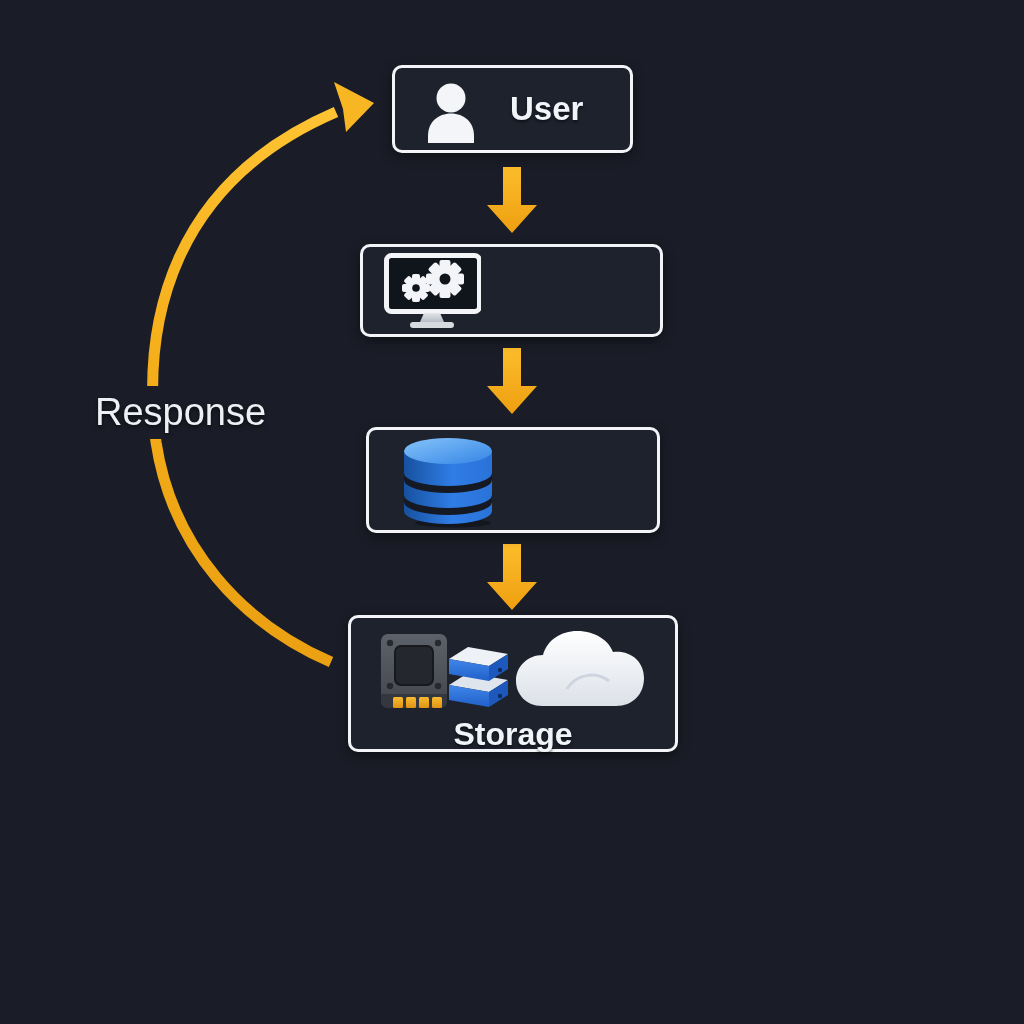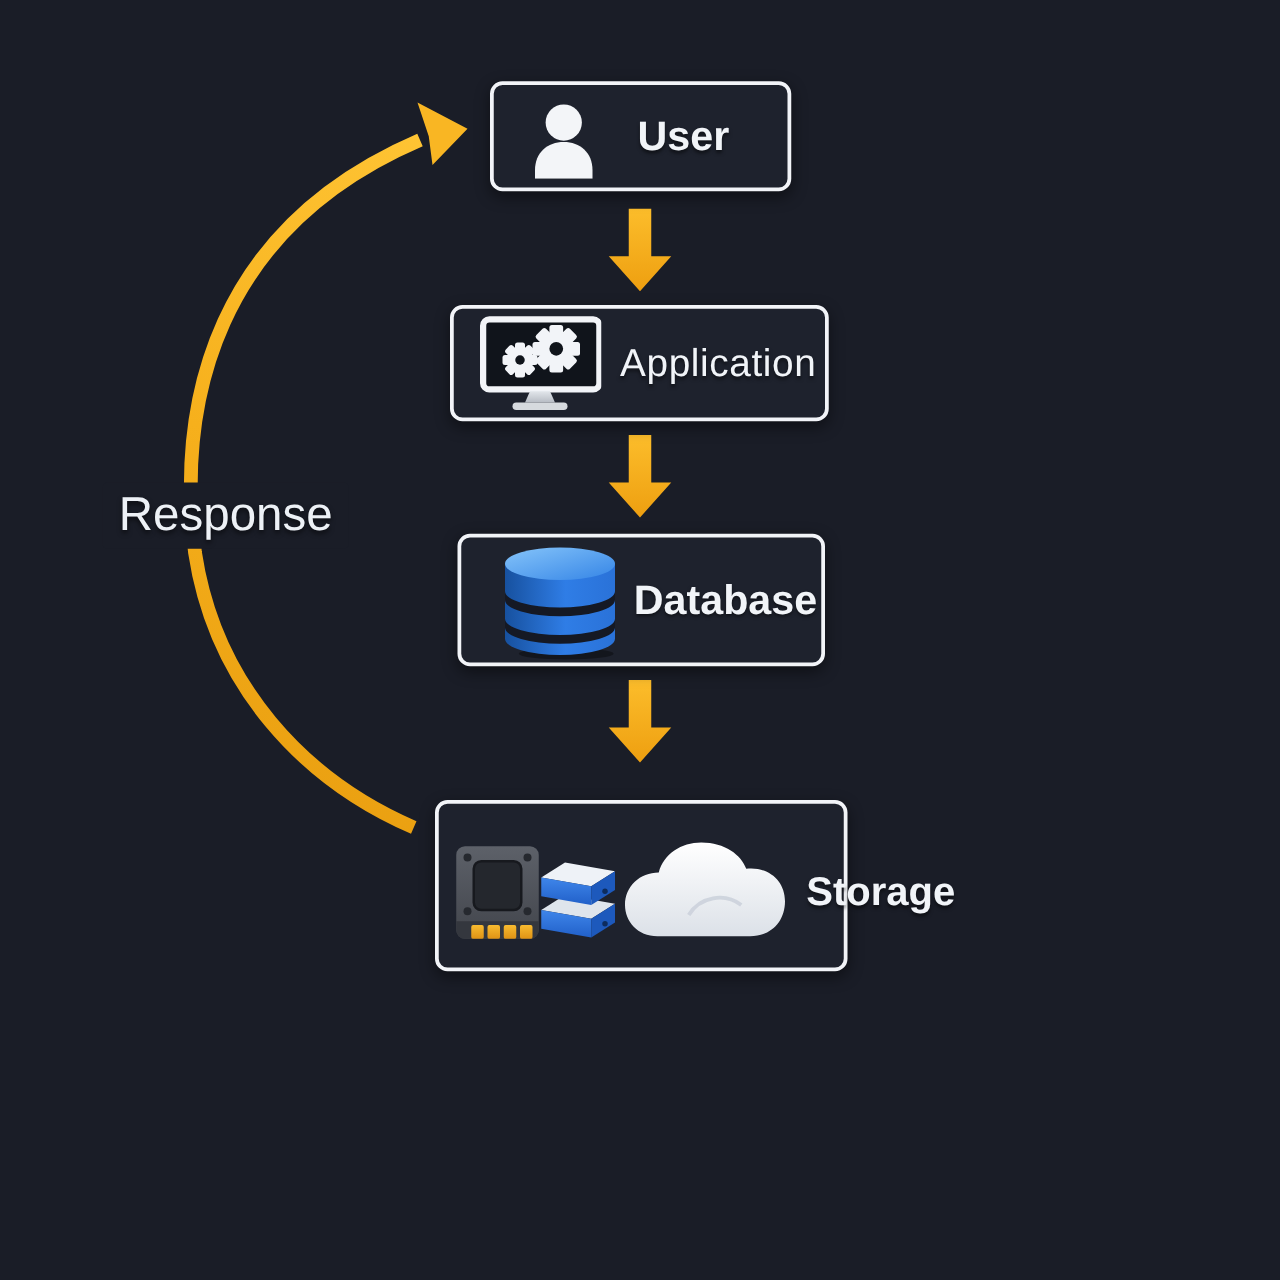--- a/index.html
+++ b/index.html
@@ -26,21 +26,21 @@
     box-shadow:0 4px 12px rgba(0,0,0,.45);
   }
   .node-label{
     color:var(--text);
     text-shadow:0 2px 3px rgba(0,0,0,.5);
     white-space:nowrap;
   }
   .node-user{left:392px;top:65px;width:241px;height:88px;padding-left:30px;gap:33px;text-align:right;}
   .node-application{left:360px;top:244px;width:303px;height:93px;padding-left:20px;gap:15px;}
   .node-database{left:366px;top:427px;width:294px;height:106px;padding-left:34px;gap:12px;}
-  .node-storage{left:348px;top:615px;width:330px;height:137px;flex-direction:row;justify-content:flex-start;align-items:center;padding-top:10px;gap:2px;margin-top:25px;}
+  .node-storage{left:348px;top:615px;width:330px;height:137px;flex-direction:column;justify-content:flex-start;align-items:center;padding-top:10px;gap:2px;}
   .label-user{font-size:33px;font-weight:600;}
   .label-application{font-size:31px;font-weight:500;letter-spacing:.5px;}
   .label-database{font-size:33px;font-weight:700;}
   .label-storage{font-size:32px;font-weight:700;}
   .response-label{
     position:absolute;left:82px;top:386px;z-index:3;
     background:var(--background);
     color:#edf1f6;font-size:38px;font-weight:500;
     padding:5px 13px;border-radius:4px;
     text-shadow:0 2px 4px rgba(0,0,0,.6);
@@ -100,21 +100,20 @@
       </g>
       <g fill="#f2f4f8">
         <rect x="43" y="21.5" width="38" height="11" rx="2"></rect>
         <rect x="43" y="21.5" width="38" height="11" rx="2" transform="rotate(45 62 27)"></rect>
         <rect x="43" y="21.5" width="38" height="11" rx="2" transform="rotate(90 62 27)"></rect>
         <rect x="43" y="21.5" width="38" height="11" rx="2" transform="rotate(135 62 27)"></rect>
         <circle cx="62" cy="27" r="13.5"></circle>
         <circle cx="62" cy="27" r="5.5" fill="#10141b"></circle>
       </g>
     </svg>
-    <span class="node-label label-application">Application</span>
   </div>
 
   <div class="node node-database">
     <svg class="icon" width="92" height="96" viewBox="0 0 92 96">
       <defs>
         <linearGradient id="gCylBody" x1="0" y1="0" x2="1" y2="0">
           <stop offset="0" stop-color="#17519f"></stop>
           <stop offset="0.55" stop-color="#2f7de6"></stop>
           <stop offset="1" stop-color="#2a72d8"></stop>
         </linearGradient>
@@ -122,21 +121,20 @@
           <stop offset="0" stop-color="#85c4fa"></stop>
           <stop offset="1" stop-color="#3585e6"></stop>
         </linearGradient>
       </defs>
       <ellipse cx="50" cy="91" rx="38" ry="4.5" fill="rgba(0,0,0,0.35)"></ellipse>
       <path d="M1,19 L1,79 A44,13 0 0 0 89,79 L89,19 Z" fill="url(#gCylBody)"></path>
       <path d="M1,41 A44,13 0 0 0 89,41 L89,48 A44,13 0 0 1 1,48 Z" fill="#151924"></path>
       <path d="M1,63 A44,13 0 0 0 89,63 L89,70 A44,13 0 0 1 1,70 Z" fill="#151924"></path>
       <ellipse cx="45" cy="19" rx="44" ry="13" fill="url(#gCylTop)"></ellipse>
     </svg>
-    <span class="node-label label-database">Database</span>
   </div>
 
   <div class="node node-storage">
     <svg class="icon" width="292" height="86" viewBox="0 0 292 86">
       <defs>
         <linearGradient id="gGray" x1="0" y1="0" x2="0" y2="1">
           <stop offset="0" stop-color="#5d6169"></stop>
           <stop offset="1" stop-color="#42454c"></stop>
         </linearGradient>
         <linearGradient id="gPin" x1="0" y1="0" x2="0" y2="1">

